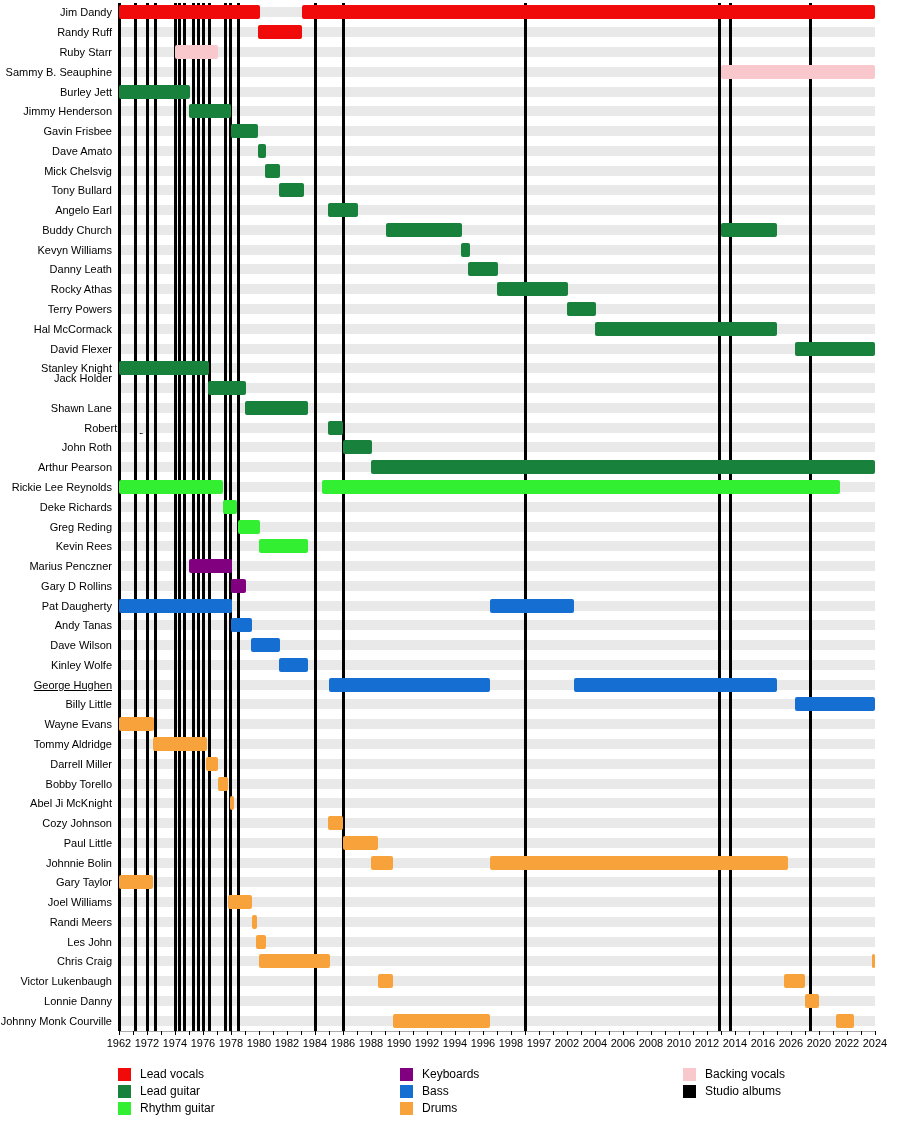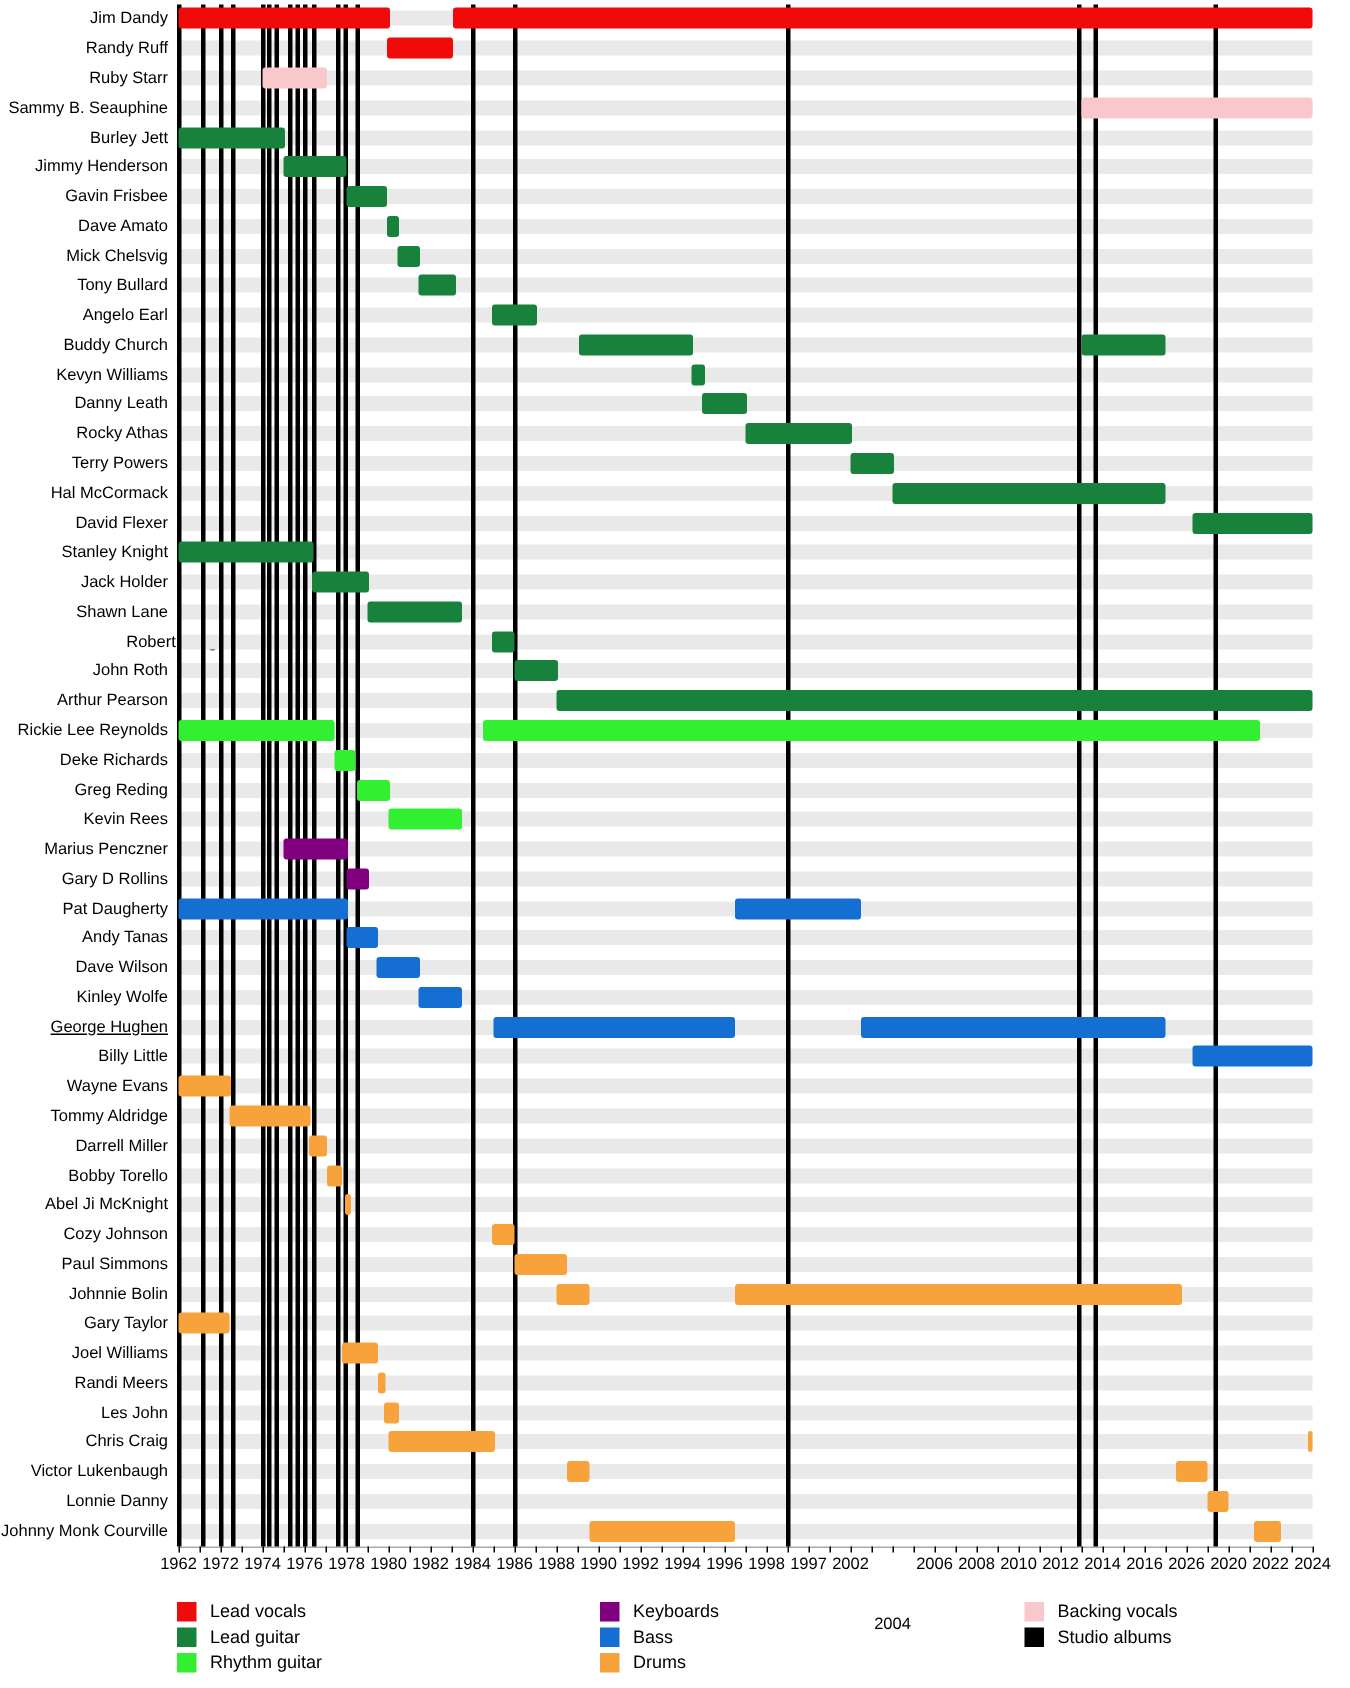--- a/index.html
+++ b/index.html
@@ -65,21 +65,21 @@
     <div class="member-label" style="top: 282.265px; height: 14px; line-height: 14px;">Rocky Athas</div>
     <div class="row-stripe" style="left: 119px; top: 304.035px; width: 756px; height: 10px; background: rgb(233, 233, 233);"></div>
     <div class="member-label" style="top: 302.035px; height: 14px; line-height: 14px;">Terry Powers</div>
     <div class="row-stripe" style="left: 119px; top: 323.805px; width: 756px; height: 10px; background: rgb(233, 233, 233);"></div>
     <div class="member-label" style="top: 321.805px; height: 14px; line-height: 14px;">Hal McCormack</div>
     <div class="row-stripe" style="left: 119px; top: 343.575px; width: 756px; height: 10px; background: rgb(233, 233, 233);"></div>
     <div class="member-label" style="top: 341.575px; height: 14px; line-height: 14px;">David Flexer</div>
     <div class="row-stripe" style="left: 119px; top: 363.345px; width: 756px; height: 10px; background: rgb(233, 233, 233);"></div>
     <div class="member-label" style="top: 361.345px; height: 14px; line-height: 14px;">Stanley Knight</div>
     <div class="row-stripe" style="left: 119px; top: 383.115px; width: 756px; height: 10px; background: rgb(233, 233, 233);"></div>
-    <div class="member-label" style="top: 381px; height: 14px; line-height: 14px;">Jack Holder</div>
+    <div class="member-label" style="top: 371px; height: 14px; line-height: 14px;">Jack Holder</div>
     <div class="row-stripe" style="left: 119px; top: 402.885px; width: 756px; height: 10px; background: rgb(233, 233, 233);"></div>
     <div class="member-label" style="top: 400.885px; height: 14px; line-height: 14px;">Shawn Lane</div>
     <div class="row-stripe" style="left: 119px; top: 422.655px; width: 756px; height: 10px; background: rgb(233, 233, 233);"></div>
     <div class="member-label" style="top: 420.655px; height: 14px; line-height: 14px; padding-left: 48px;">Robert Gregory</div>
     <div class="row-stripe" style="left: 119px; top: 442.425px; width: 756px; height: 10px; background: rgb(233, 233, 233);"></div>
     <div class="member-label" style="top: 440.425px; height: 14px; line-height: 14px;">John Roth</div>
     <div class="row-stripe" style="left: 119px; top: 462.195px; width: 756px; height: 10px; background: rgb(233, 233, 233);"></div>
     <div class="member-label" style="top: 460.195px; height: 14px; line-height: 14px;">Arthur Pearson</div>
     <div class="row-stripe" style="left: 119px; top: 481.965px; width: 756px; height: 10px; background: rgb(233, 233, 233);"></div>
     <div class="member-label" style="top: 479.965px; height: 14px; line-height: 14px;">Rickie Lee Reynolds</div>
@@ -111,21 +111,21 @@
     <div class="member-label" style="top: 736.975px; height: 14px; line-height: 14px;">Tommy Aldridge</div>
     <div class="row-stripe" style="left: 119px; top: 758.745px; width: 756px; height: 10px; background: rgb(233, 233, 233);"></div>
     <div class="member-label" style="top: 756.745px; height: 14px; line-height: 14px;">Darrell Miller</div>
     <div class="row-stripe" style="left: 119px; top: 778.515px; width: 756px; height: 10px; background: rgb(233, 233, 233);"></div>
     <div class="member-label" style="top: 776.515px; height: 14px; line-height: 14px;">Bobby Torello</div>
     <div class="row-stripe" style="left: 119px; top: 798.285px; width: 756px; height: 10px; background: rgb(233, 233, 233);"></div>
     <div class="member-label" style="top: 796.285px; height: 14px; line-height: 14px;">Abel Ji McKnight</div>
     <div class="row-stripe" style="left: 119px; top: 818.055px; width: 756px; height: 10px; background: rgb(233, 233, 233);"></div>
     <div class="member-label" style="top: 816.055px; height: 14px; line-height: 14px;">Cozy Johnson</div>
     <div class="row-stripe" style="left: 119px; top: 837.825px; width: 756px; height: 10px; background: rgb(233, 233, 233);"></div>
-    <div class="member-label" style="top: 835.825px; height: 14px; line-height: 14px;">Paul Simmons</div>
+    <div class="member-label" style="top: 835.825px; height: 14px; line-height: 14px;">Paul Little</div>
     <div class="row-stripe" style="left: 119px; top: 857.595px; width: 756px; height: 10px; background: rgb(233, 233, 233);"></div>
     <div class="member-label" style="top: 855.595px; height: 14px; line-height: 14px;">Johnnie Bolin</div>
     <div class="row-stripe" style="left: 119px; top: 877.365px; width: 756px; height: 10px; background: rgb(233, 233, 233);"></div>
     <div class="member-label" style="top: 875.365px; height: 14px; line-height: 14px;">Gary Taylor</div>
     <div class="row-stripe" style="left: 119px; top: 897.135px; width: 756px; height: 10px; background: rgb(233, 233, 233);"></div>
     <div class="member-label" style="top: 895.135px; height: 14px; line-height: 14px;">Joel Williams</div>
     <div class="row-stripe" style="left: 119px; top: 916.905px; width: 756px; height: 10px; background: rgb(233, 233, 233);"></div>
     <div class="member-label" style="top: 914.905px; height: 14px; line-height: 14px;">Randi Meers</div>
     <div class="row-stripe" style="left: 119px; top: 936.675px; width: 756px; height: 10px; background: rgb(233, 233, 233);"></div>
     <div class="member-label" style="top: 934.675px; height: 14px; line-height: 14px; text-align: right;">Les John</div>
@@ -284,21 +284,21 @@
     <div class="tick-label" style="left: 295px; top: 1036.64px;">1984</div>
     <div class="tick-label" style="left: 323px; top: 1036.64px;">1986</div>
     <div class="tick-label" style="left: 351px; top: 1036.64px;">1988</div>
     <div class="tick-label" style="left: 379px; top: 1036.64px;">1990</div>
     <div class="tick-label" style="left: 407px; top: 1036.64px;">1992</div>
     <div class="tick-label" style="left: 435px; top: 1036.64px;">1994</div>
     <div class="tick-label" style="left: 463px; top: 1036.64px;">1996</div>
     <div class="tick-label" style="left: 491px; top: 1036.64px;">1998</div>
     <div class="tick-label" style="left: 519px; top: 1036.64px;">1997</div>
     <div class="tick-label" style="left: 547px; top: 1036.64px;">2002</div>
-    <div class="tick-label" style="left: 575px; top: 1036.64px; margin-top: 40px;">2004</div>
+    <div class="tick-label" style="left: 575px; top: 1036.64px;">2004</div>
     <div class="tick-label" style="left: 603px; top: 1036.64px;">2006</div>
     <div class="tick-label" style="left: 631px; top: 1036.64px;">2008</div>
     <div class="tick-label" style="left: 659px; top: 1036.64px;">2010</div>
     <div class="tick-label" style="left: 687px; top: 1036.64px;">2012</div>
     <div class="tick-label" style="left: 715px; top: 1036.64px;">2014</div>
     <div class="tick-label" style="left: 743px; top: 1036.64px;">2016</div>
     <div class="tick-label" style="left: 771px; top: 1036.64px;">2026</div>
     <div class="tick-label" style="left: 799px; top: 1036.64px;">2020</div>
     <div class="tick-label" style="left: 827px; top: 1036.64px;">2022</div>
     <div class="tick-label" style="left: 855px; top: 1036.64px;">2024</div>

